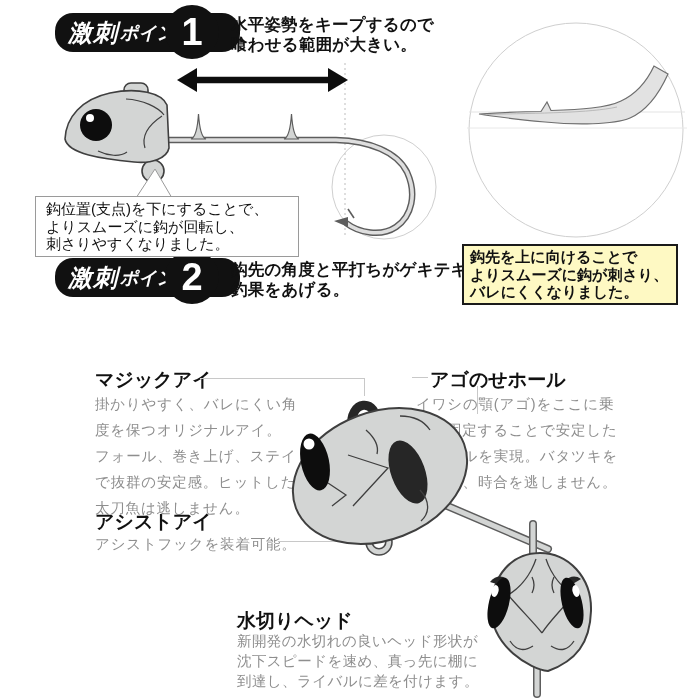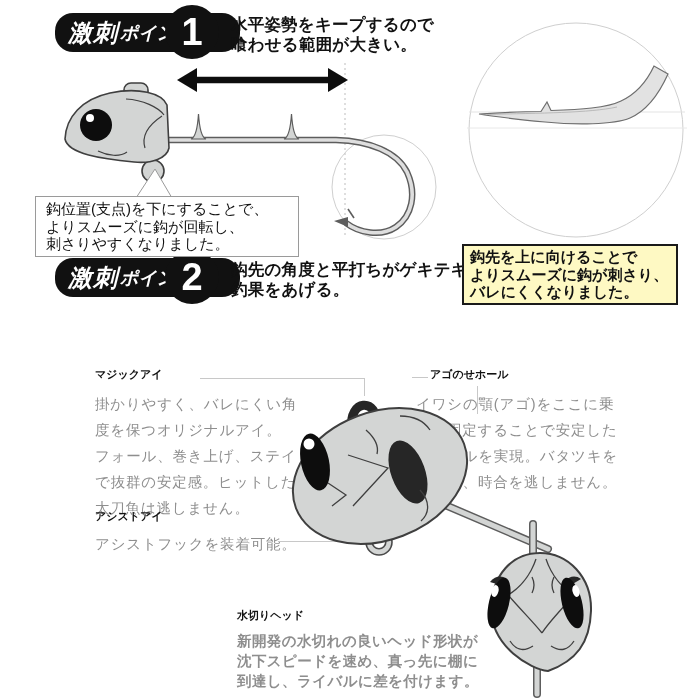--- a/index.html
+++ b/index.html
@@ -16,24 +16,24 @@
   .pt-caption{position:absolute;font-size:16.5px;font-weight:800;line-height:19.5px;
               letter-spacing:0.2px;white-space:pre-line;color:#111;}
 
   
   .bubble{position:absolute;background:#fff;border:1px solid #9a9a9a;padding:3px 10px;
           font-size:15px;font-weight:400;line-height:17.5px;white-space:pre-line;color:#111;z-index:1;}
   .notebox{position:absolute;background:#fef9c3;border:2px solid #1a1a1a;padding:2px 6px;
            font-size:15px;font-weight:800;line-height:17.5px;white-space:pre-line;color:#111;}
 
   
-  .feat-title{position:absolute;font-size:11px;font-weight:bold;color:#111;white-space:nowrap;}
+  .feat-title{position:absolute;font-size:19px;font-weight:bold;color:#111;white-space:nowrap;}
   .feat-desc{position:absolute;font-size:14.5px;color:#8e8e8e;line-height:26px;
              letter-spacing:0.8px;white-space:pre-line;}
-  .feat-desc.tight{letter-spacing:0.4px;line-height:20px;font-weight:bold;}
+  .feat-desc.tight{letter-spacing:0.4px;line-height:20px;}
 
   .leader{position:absolute;background:#c8c8c8;}
   svg{position:absolute;overflow:visible;}
 </style>
 </head>
 <body>
 
 <div class="stage">
 
   <div class="badge-pill" style="left:55px;top:13px;">

